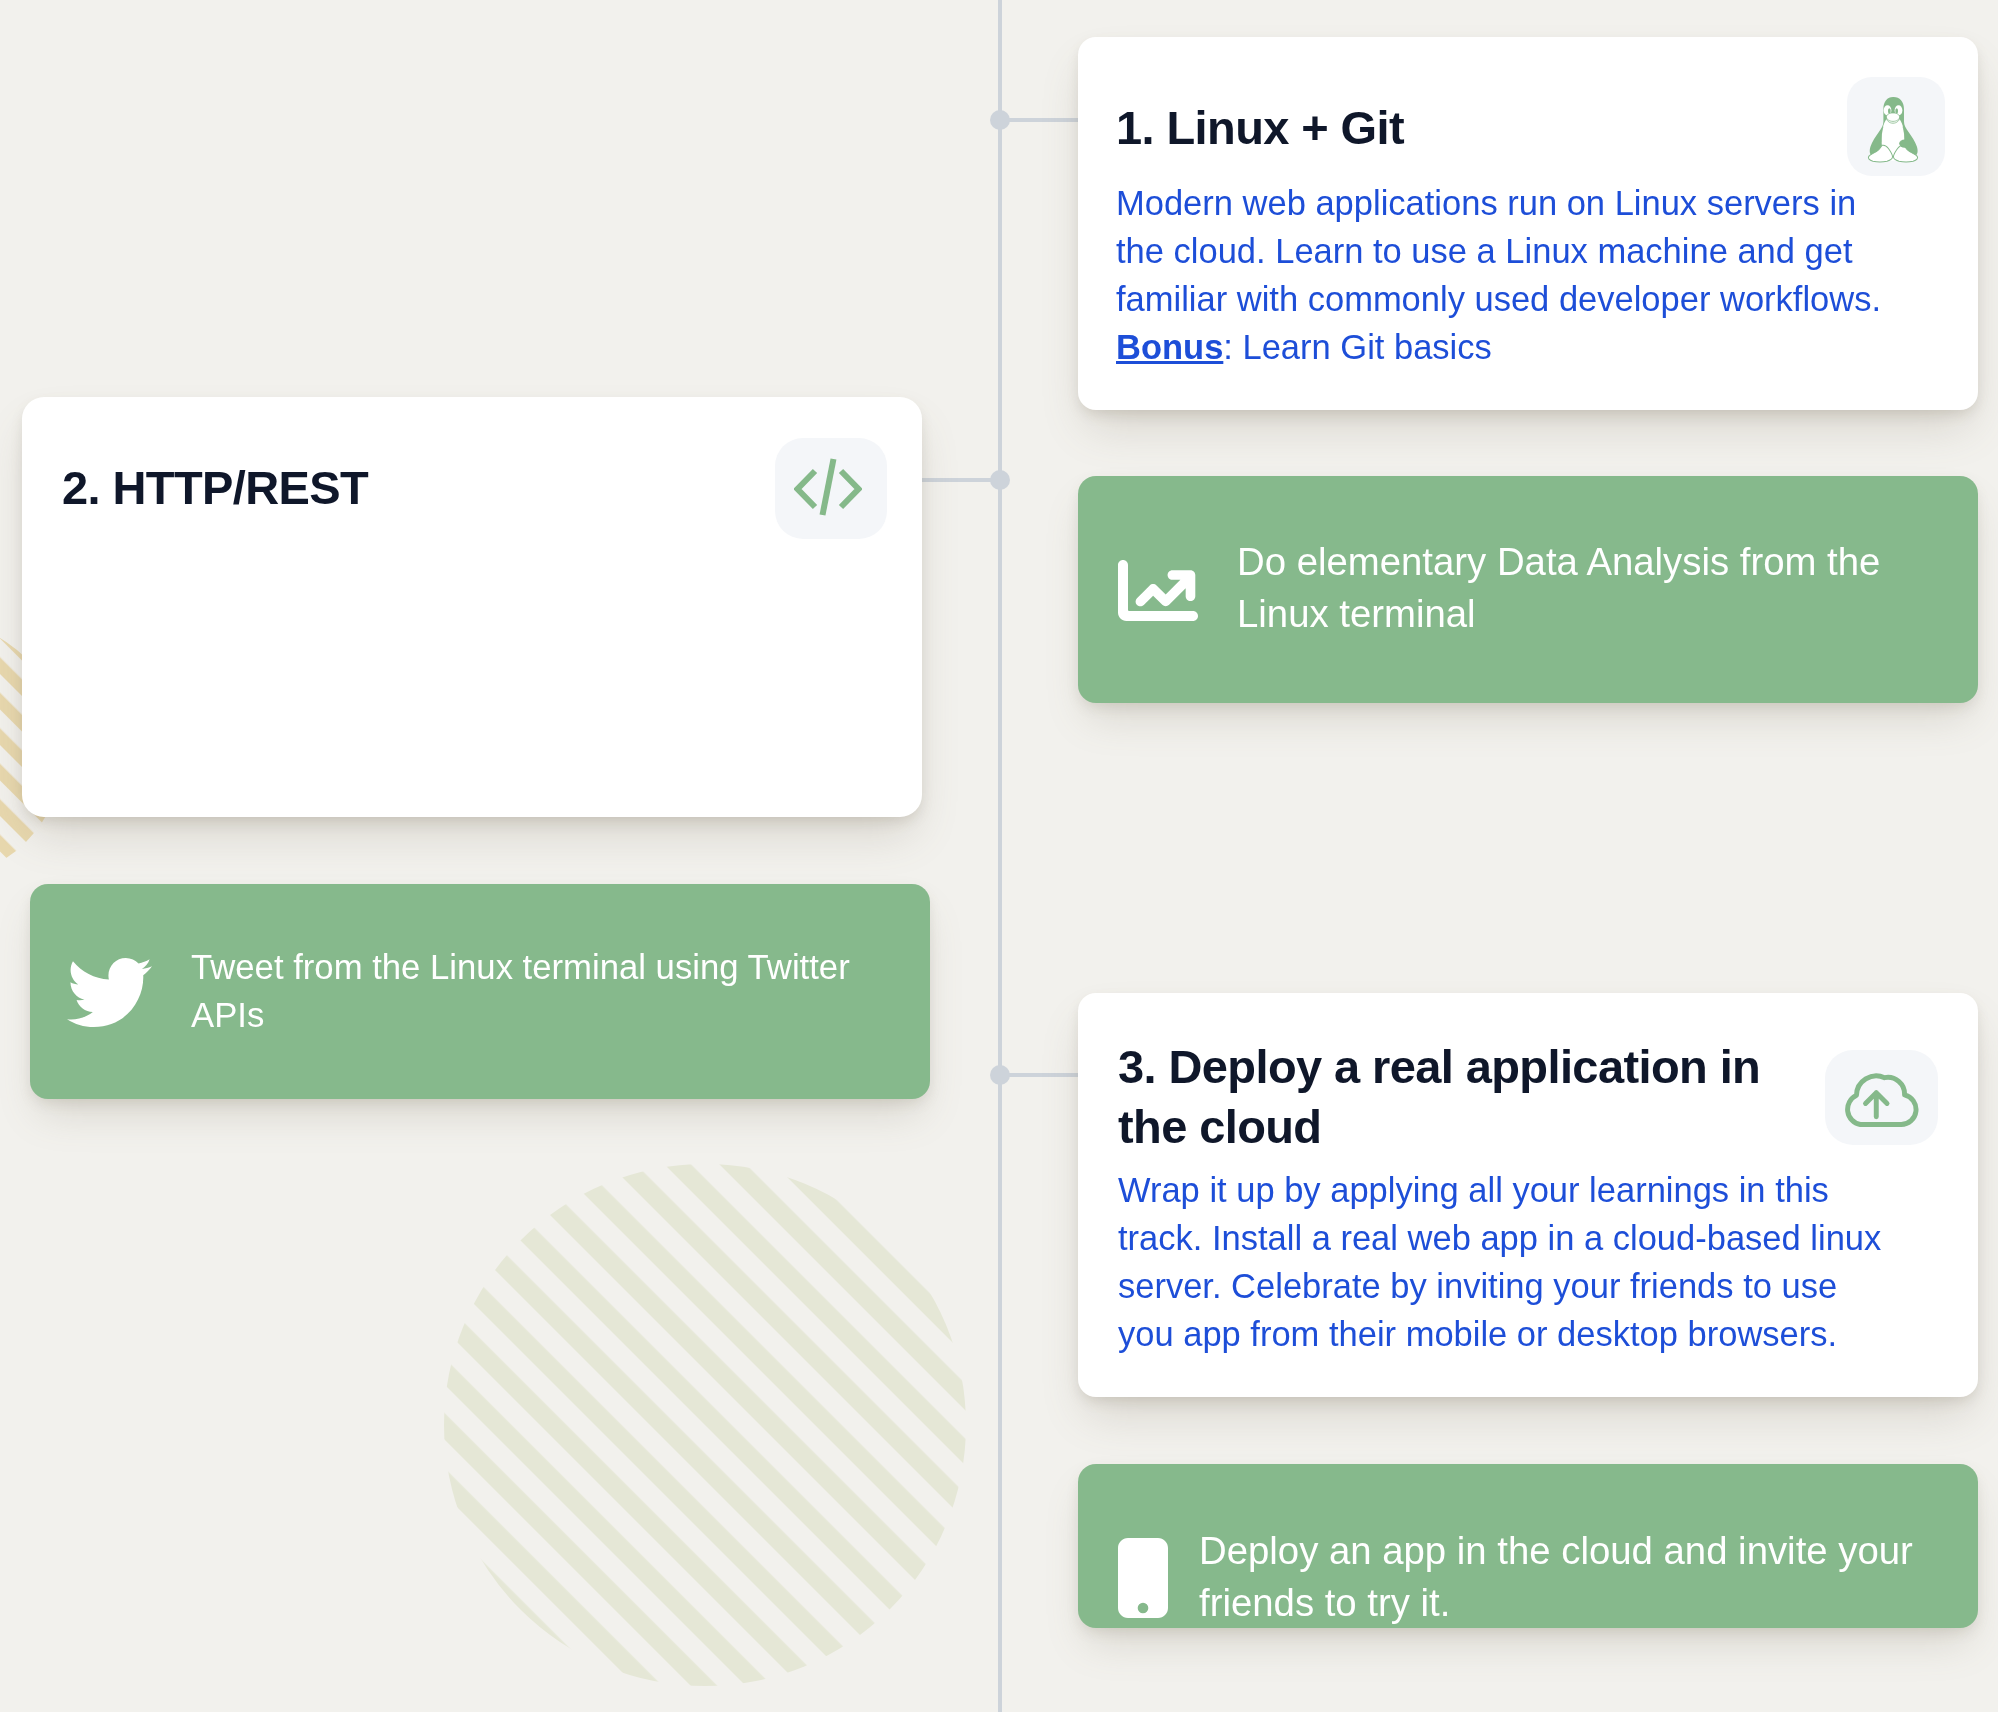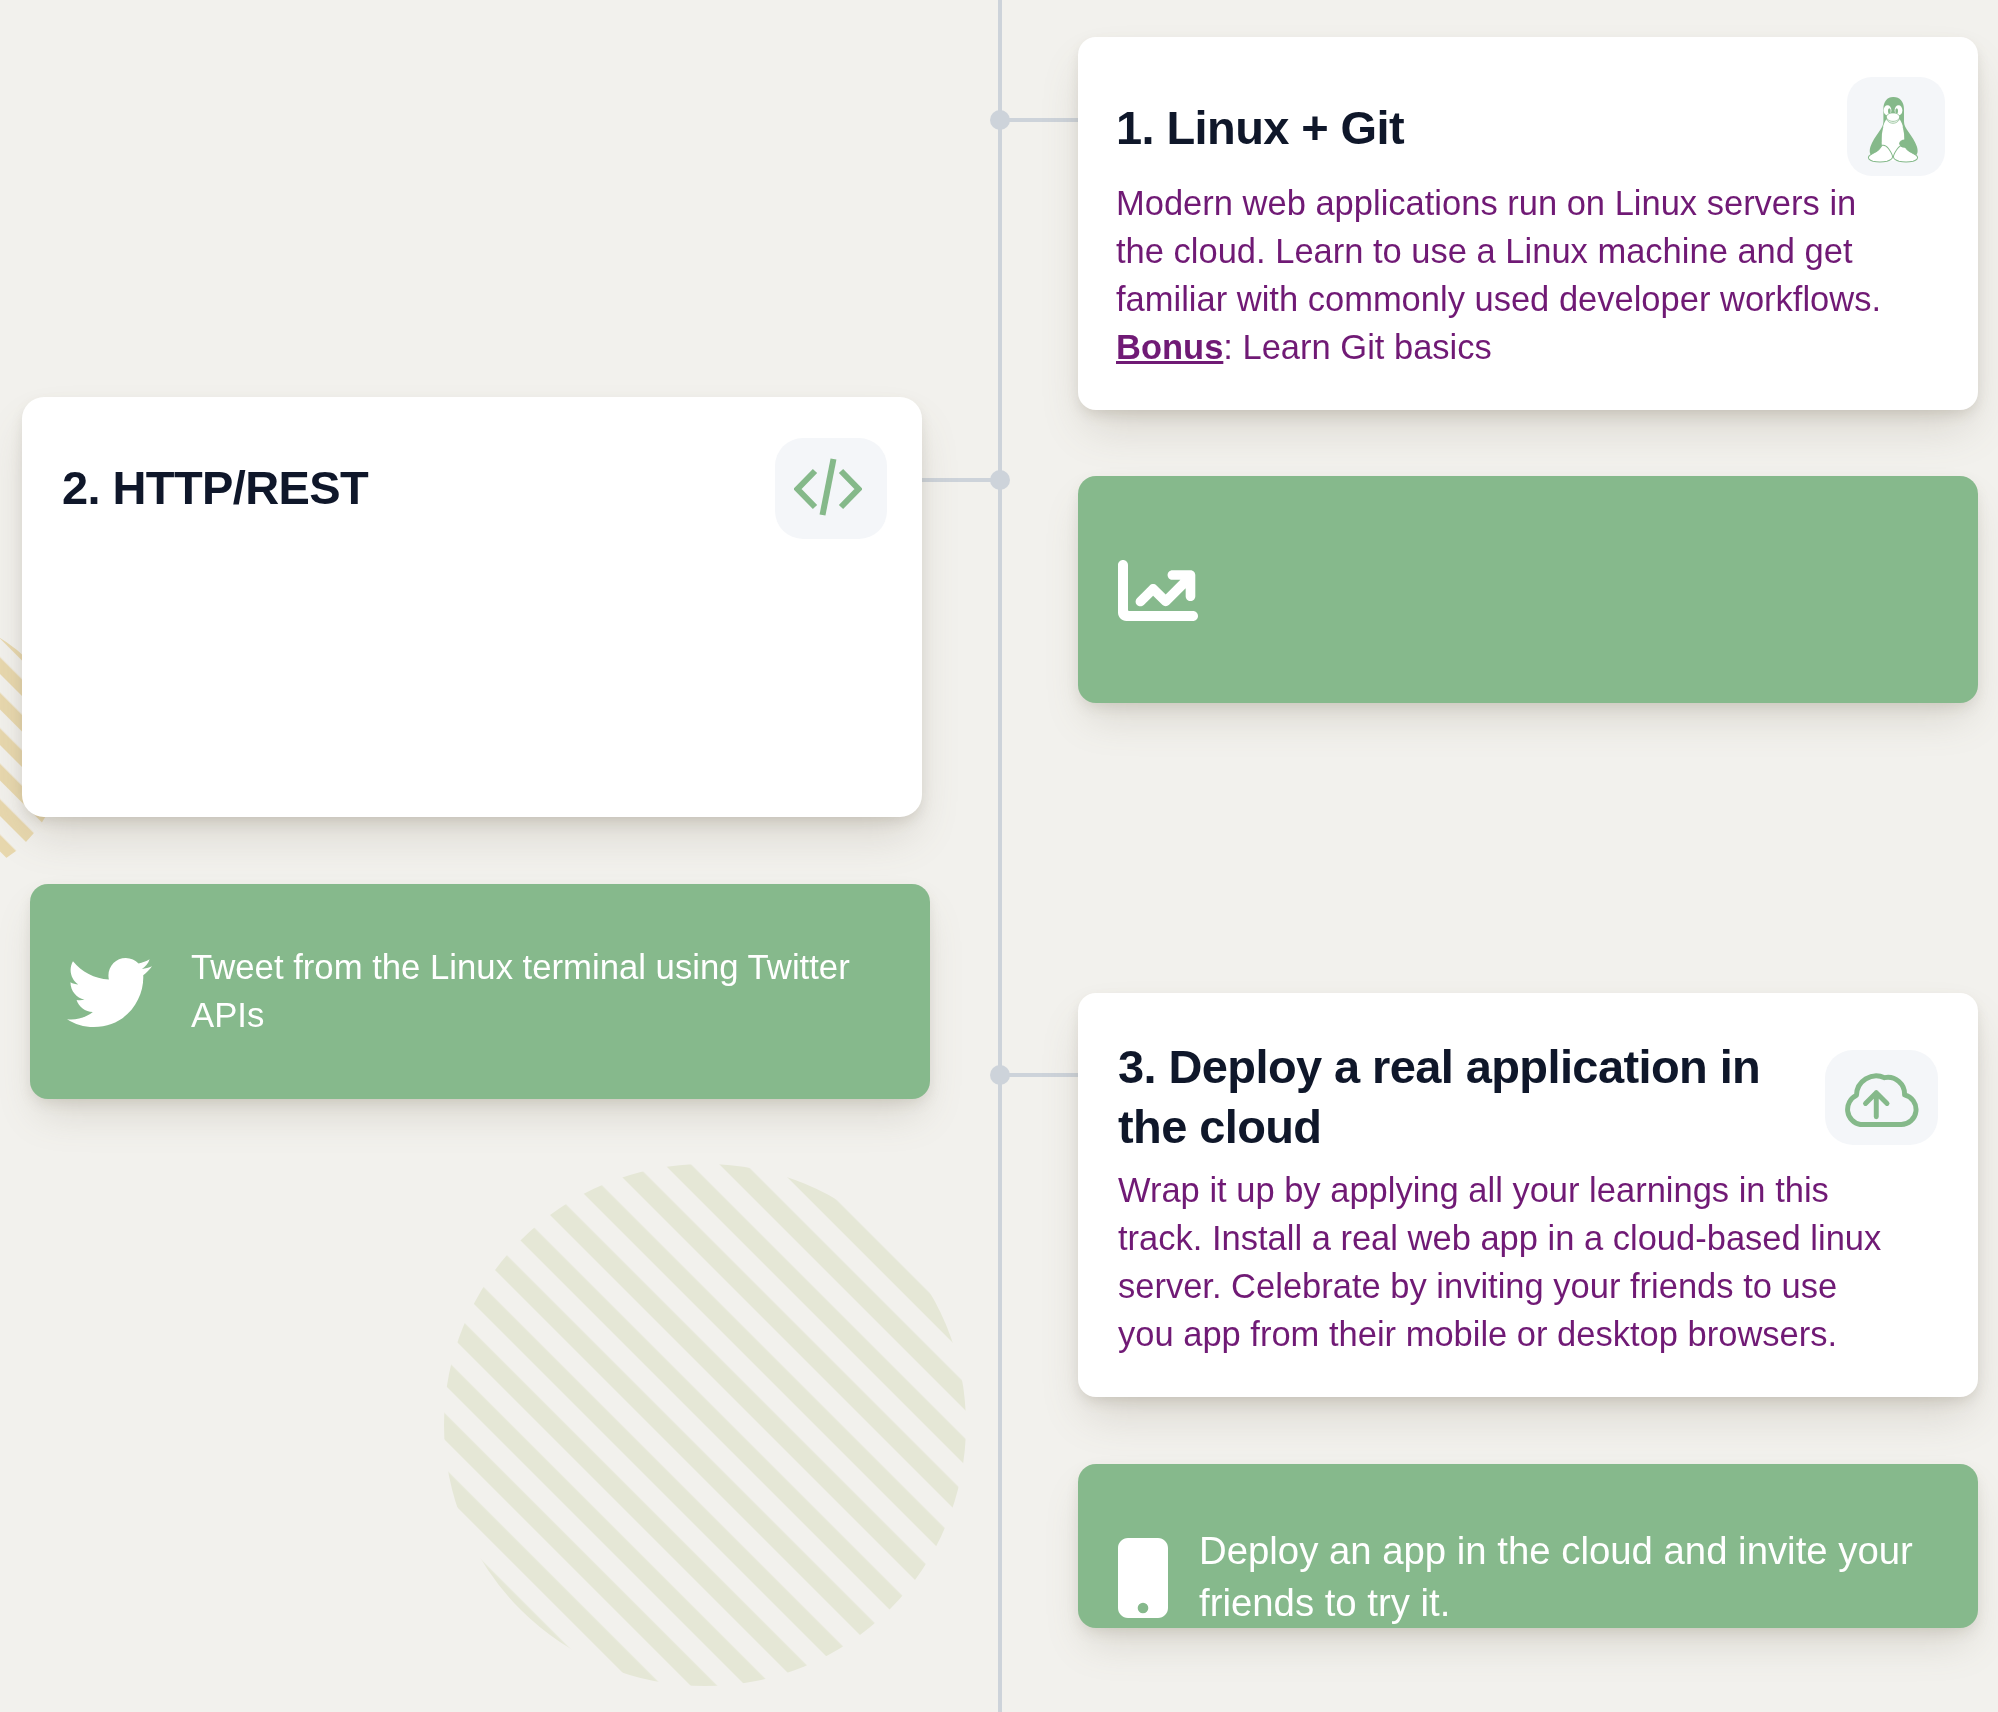--- a/index.html
+++ b/index.html
@@ -8,21 +8,21 @@
   .stage{position:absolute;left:0;top:0;width:1998px;height:1712px;}
   .deco{position:absolute;pointer-events:none;}
   .tl-line{position:absolute;left:998px;top:0;width:4px;height:1712px;background:#CDD3DA;}
   .dot{position:absolute;width:20px;height:20px;border-radius:50%;background:#CDD3DA;left:990px;}
   .conn{position:absolute;height:4px;background:#CDD3DA;}
   .card{position:absolute;background:#FFFFFF;border-radius:18px;
         box-shadow:0 6px 13px -2px rgba(120,110,88,.20), 0 24px 46px -10px rgba(120,110,88,.24);}
   .badge{position:absolute;background:#86B98C;border-radius:18px;
          box-shadow:0 6px 13px -2px rgba(120,110,88,.17), 0 22px 42px -10px rgba(120,110,88,.22);}
   .ttl{position:absolute;color:#0f172a;font-weight:700;font-size:47px;line-height:60px;letter-spacing:-.6px;margin:0;}
-  .bdy{position:absolute;color:#701a75;font-size:34.5px;line-height:48px;margin:0;}
+  .bdy{position:absolute;color:#1d4ed8;font-size:34.5px;line-height:48px;margin:0;}
   .bdy b{font-weight:700;text-decoration:underline;}
   .iconbox{position:absolute;width:98px;height:99px;border-radius:25px;background:#F4F6F9;}
   .iconbox svg{position:absolute;}
   .btext{position:absolute;color:#FFFFFF;margin:0;}
   .bicon{position:absolute;}
 </style>
 </head>
 <body>
 
 <div class="stage">
@@ -82,20 +82,21 @@
         <ellipse fill="#85B98A" cx="181" cy="208" rx="24" ry="18"></ellipse>
       </svg>
     </div>
   </div>
 
   <div class="badge" style="left:1078px;top:476px;width:900px;height:227px;">
     <svg class="bicon" style="left:40px;top:84px;" width="80" height="61" viewBox="0 0 512 390">
       <path fill="#FFFFFF" d="M64 32C64 14.3 49.7 0 32 0S0 14.3 0 32V336c0 29.8 24.2 54 54 54H480c17.7 0 32-14.3 32-32s-14.3-32-32-32H70c-3.3 0-6-2.7-6-6V32z"></path>
       <path fill="#FFFFFF" d="M480.4 65.2H348.1c-17 0-30.8 13.8-30.8 30.8s13.8 30.8 30.8 30.8h51.1l-94 94-58.6-58.6c-12-12-31.5-12-43.5 0l-81.6 81.6c-12 12-12 31.5 0 43.5s31.5 12 43.5 0L224.8 228l58.6 58.6c12 12 31.5 12 43.5 0l106.2-106.2v51.1c0 17 13.8 30.8 30.8 30.8s30.8-13.8 30.8-30.8V96c0-17-13.8-30.8-30.8-30.8z"></path>
     </svg>
+    <div class="btext" style="left:159px;top:60px;width:690px;font-size:38.35px;line-height:52px;">Do elementary Data Analysis from the Linux terminal</div>
   </div>
 
   <div class="card" style="left:22px;top:397px;width:900px;height:420px;border-radius:22px;">
     <div class="ttl" style="left:40px;top:61px;width:740px;">2. HTTP/REST</div>
     <div class="iconbox" style="left:753px;top:41px;width:112px;height:101px;border-radius:28px;">
       <svg style="left:19px;top:20px;" width="68" height="58" viewBox="0 0 68 58">
         <g fill="none" stroke="#85B98A" stroke-width="6">
           <path d="M21 13 L3.5 31 L21 49"></path>
           <path d="M47 13 L64.5 31 L47 49"></path>
           <path d="M39.5 1 L28.5 57"></path>

